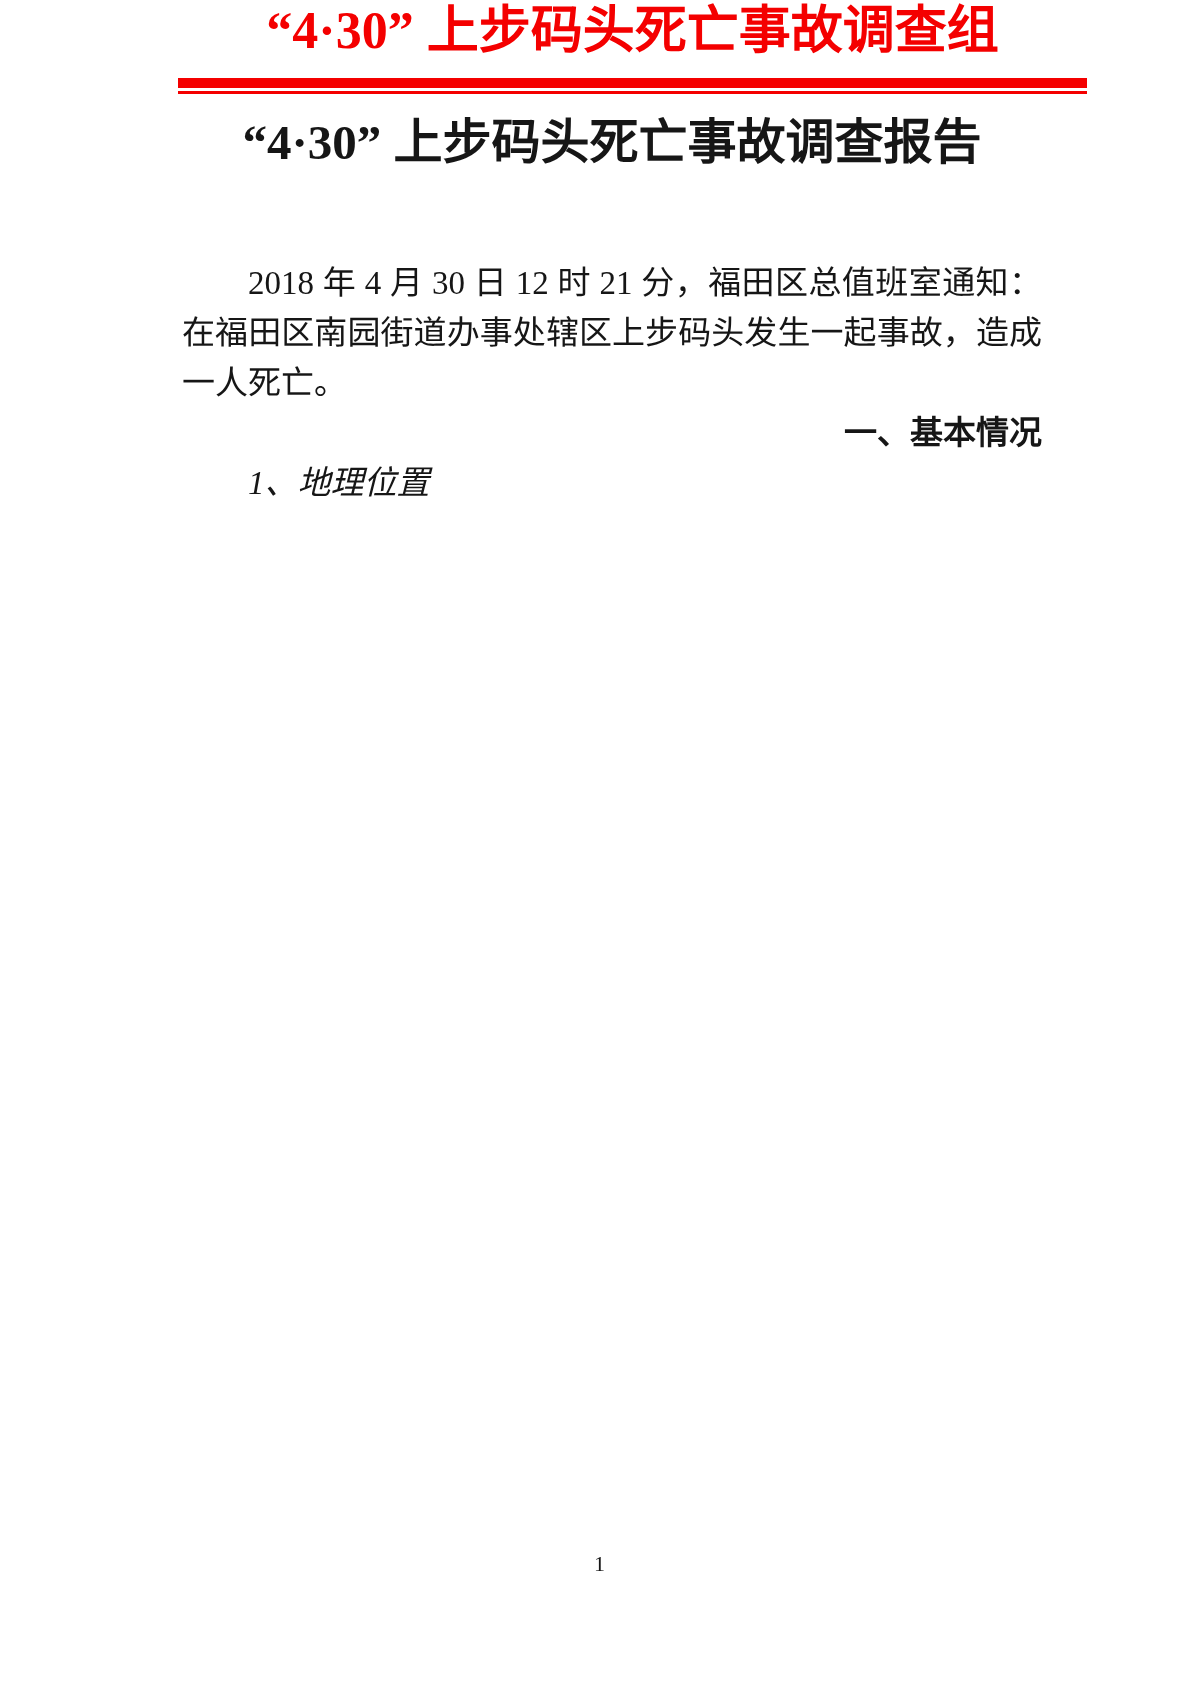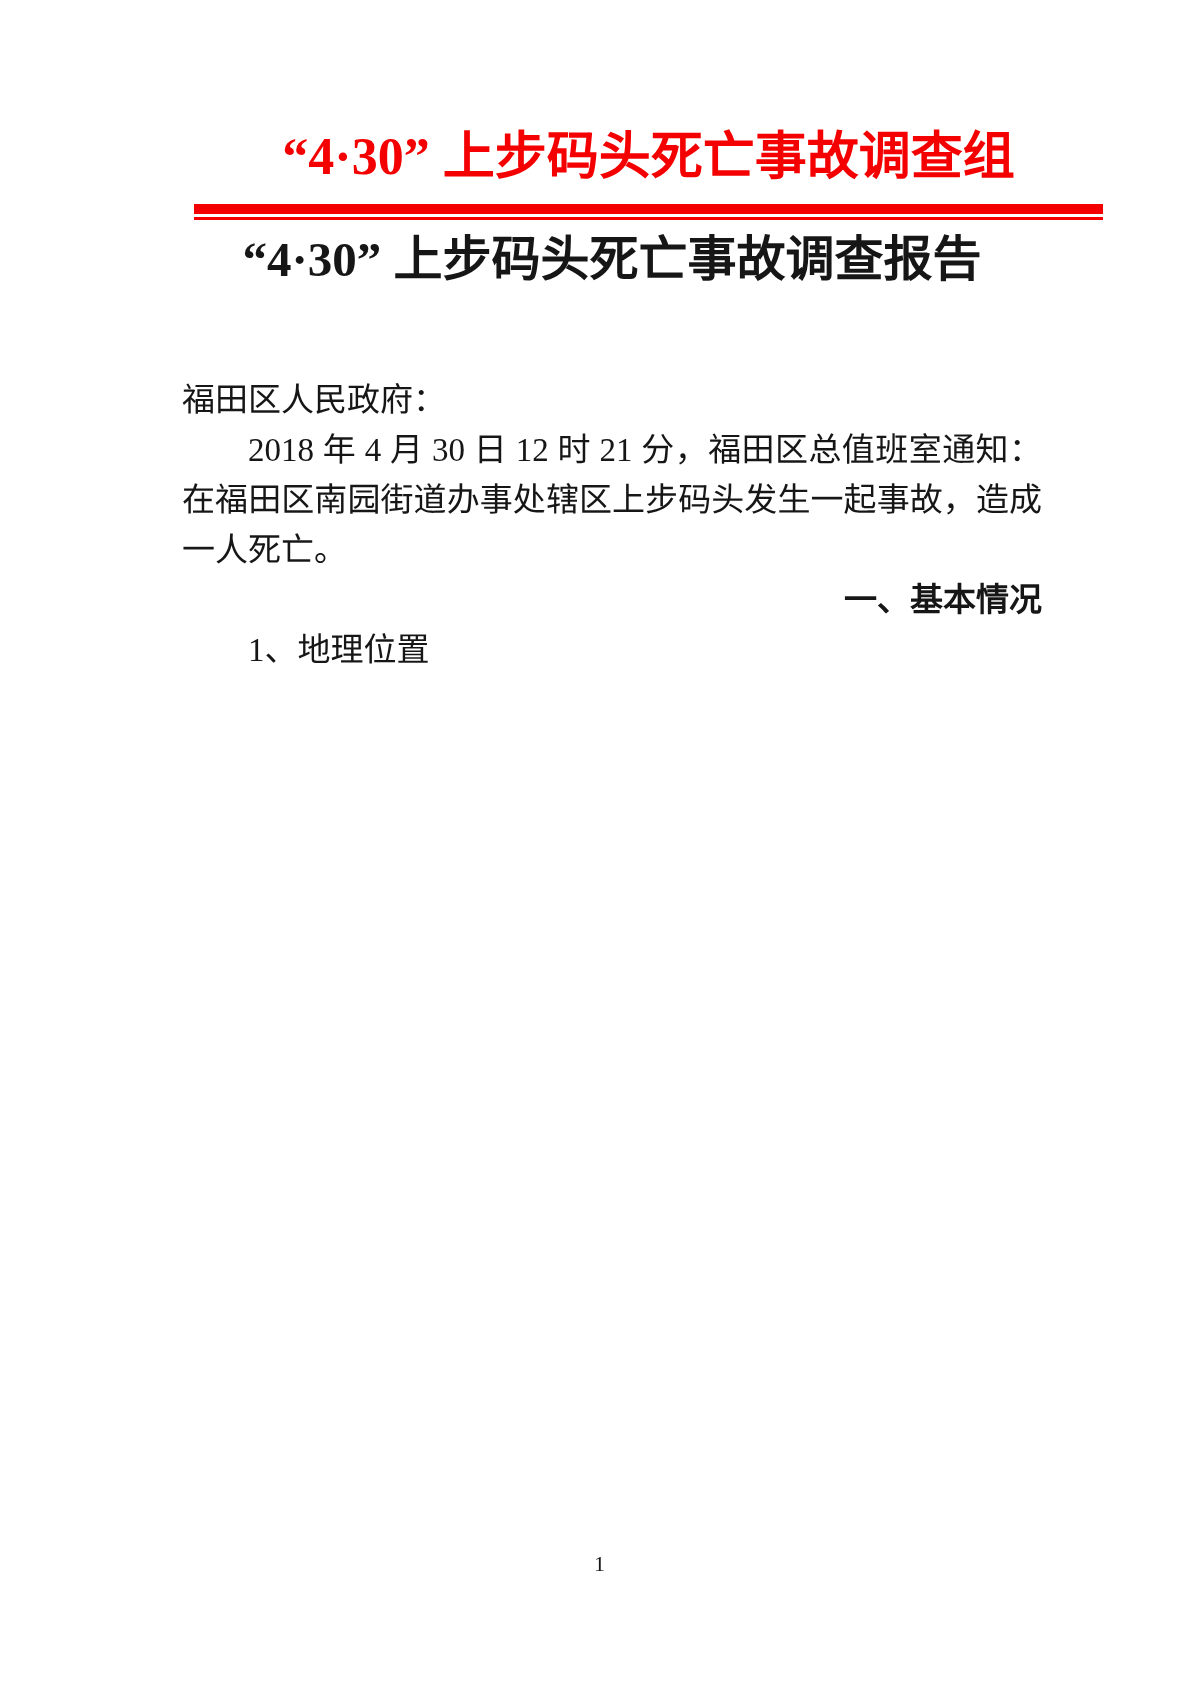--- a/index.html
+++ b/index.html
@@ -13,38 +13,38 @@
     width:1199px;height:1696px;
     background:var(--page-bg);
     position:relative;
     overflow:hidden;
     font-family:"Liberation Serif","DejaVu Serif",serif;
     color:var(--text-color);
   }
   .page{width:1199px;height:1696px;position:relative;}
 
   
-  .letterhead{padding-top:126px;margin-left:16px;}
+  .letterhead{}
   .lh-title{
     width:909px;margin-left:178px;
     text-align:center;
     color:var(--accent-red);
     font-family:"Liberation Serif","DejaVu Serif",serif;
     font-weight:bold;
     font-size:52px;line-height:62px;
     white-space:nowrap;
   }
   .lh-rule{width:909px;margin-left:178px;margin-top:16px;}
   .rule-thick{height:10px;background:var(--accent-red);}
   .rule-gap{height:3px;background:var(--page-bg);}
   .rule-thin{height:3px;background:var(--accent-red);}
 
   
   .doc-title{
-    width:860px;margin:9px 0 0 182px;
+    width:860px;margin:18px 0 0 182px;
     text-align:center;
     font-weight:bold;
     font-size:49px;line-height:62px;
     white-space:nowrap;
   }
 
   
   .content{
     width:860px;margin:84px 0 0 182px;
     font-size:33px;line-height:50px;
@@ -54,21 +54,21 @@
   .content p,.content h2,.content h3{margin:0;padding:0;}
   .salutation{text-indent:0;}
   .para{text-indent:2em;}
   .sec-heading,.subsec-heading{
     font-family:"Liberation Sans","DejaVu Sans",sans-serif;
     font-weight:bold;
     font-size:33px;line-height:50px;
     text-indent:2em;
     text-align:right;
   }
-  .item-heading{text-indent:2em;}
+  .item-heading{text-indent:2em;font-style:italic;}
 
   
   .page-footer{
     position:absolute;left:0;top:1549px;width:100%;
     text-align:center;
   }
   .page-number{
     font-size:22px;line-height:30px;
     font-family:"Liberation Serif","DejaVu Serif",serif;
   }
@@ -83,21 +83,20 @@
     <div class="lh-rule">
       <div class="rule-thick"></div>
       <div class="rule-gap"></div>
       <div class="rule-thin"></div>
     </div>
   </header>
 
   <h1 class="doc-title">“4·30” 上步码头死亡事故调查报告</h1>
 
   <main class="content">
-    <p class="salutation">福田区人民政府：</p>
     <p class="para">2018 年 4 月 30 日 12 时 21 分，福田区总值班室通知：在福田区南园街道办事处辖区上步码头发生一起事故，造成一人死亡。</p>
     <h2 class="sec-heading">一、基本情况</h2>
     <p class="item-heading">1、地理位置</p>
   </main>
 
   <footer class="page-footer">
     <span class="page-number">1</span>
   </footer>
 
 </div>

